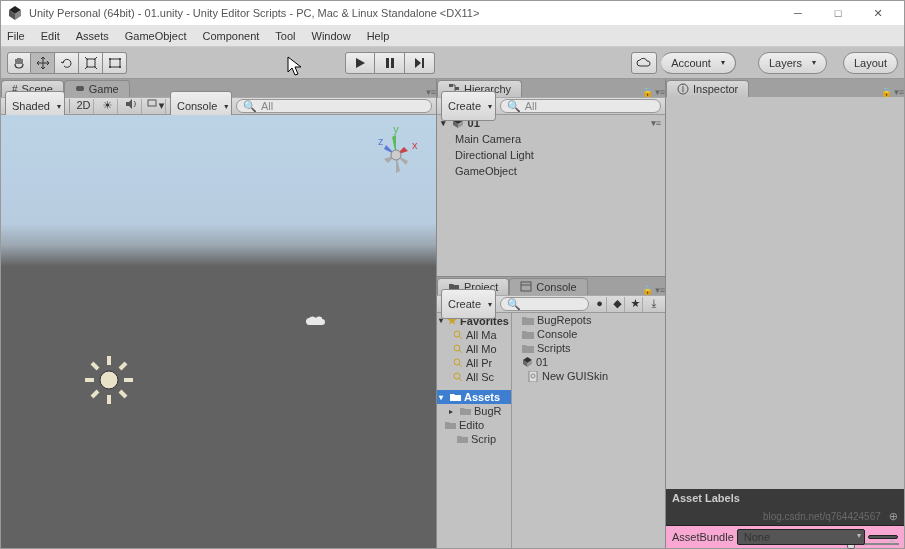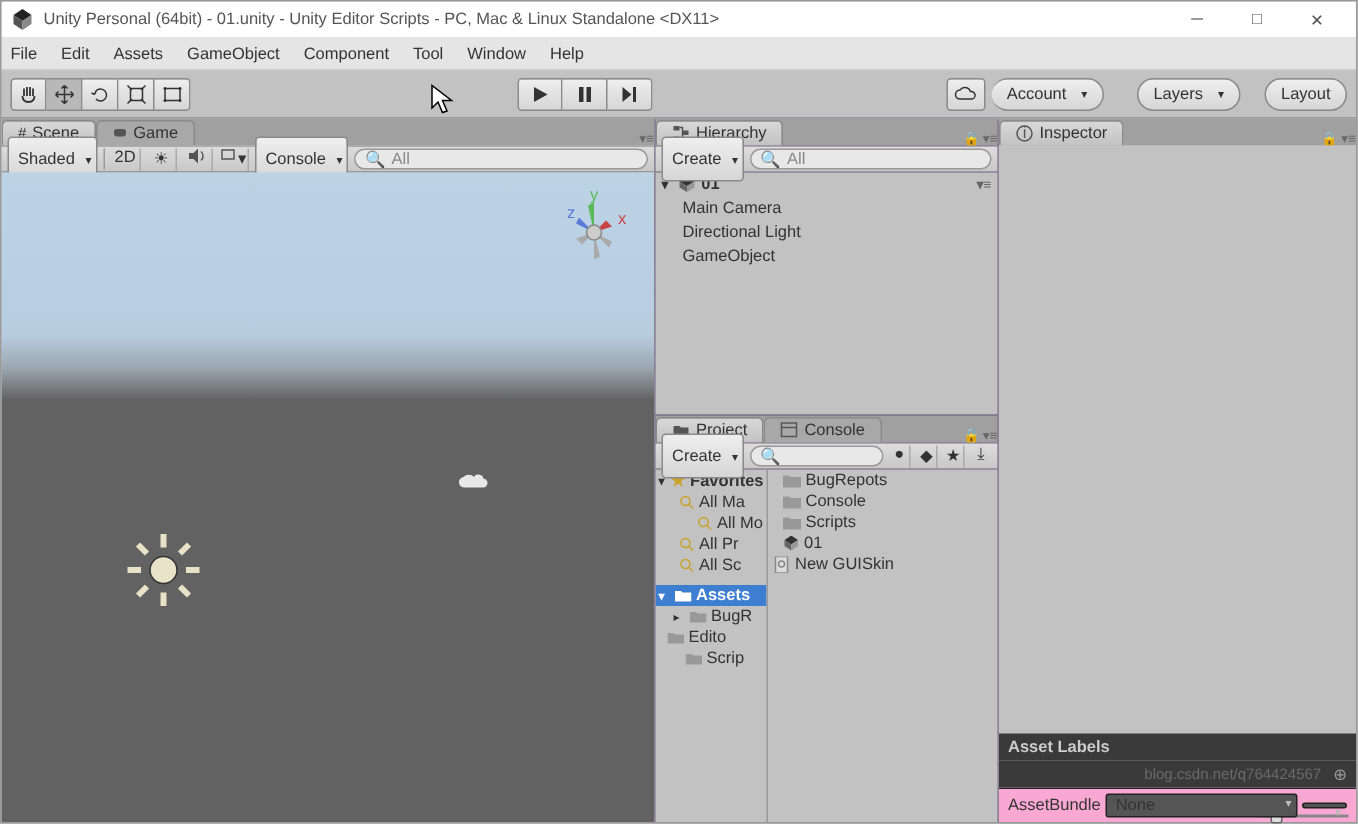--- a/index.html
+++ b/index.html
@@ -333,21 +333,21 @@
               <span style="color:#c9a227">★</span>
               <span>Favorites</span>
             </div>
           <div class="prow" style="padding-left:16px">
               <svg width="10" height="10" viewBox="0 0 10 10">
                 <circle cx="4" cy="4" r="3" stroke="#c9a227" fill="none"></circle>
                 <line x1="6" y1="6" x2="9" y2="9" stroke="#c9a227"></line>
               </svg>
               <span>All Ma</span>
             </div>
-          <div class="prow" style="padding-left:28px">
+          <div class="prow" style="padding-left:16px">
               <svg width="10" height="10" viewBox="0 0 10 10">
                 <circle cx="4" cy="4" r="3" stroke="#c9a227" fill="none"></circle>
                 <line x1="6" y1="6" x2="9" y2="9" stroke="#c9a227"></line>
               </svg>
               <span>All Mo</span>
             </div>
           <div class="prow" style="padding-left:16px">
               <svg width="10" height="10" viewBox="0 0 10 10">
                 <circle cx="4" cy="4" r="3" stroke="#c9a227" fill="none"></circle>
                 <line x1="6" y1="6" x2="9" y2="9" stroke="#c9a227"></line>
@@ -409,21 +409,21 @@
               <span>Scripts</span>
             </div>
           <div class="prow" style="padding-left:10px">
               <svg width="11" height="11" viewBox="0 0 11 11">
                 <polygon points="5.5,0 10,3 5.5,6 1,3" fill="#333"></polygon>
                 <polygon points="1,3 5.5,6 5.5,10 1,7" fill="#666"></polygon>
                 <polygon points="10,3 5.5,6 5.5,10 10,7" fill="#999"></polygon>
               </svg>
               <span>01</span>
             </div>
-          <div class="prow" style="padding-left:4px">
+          <div class="prow" style="padding-left:16px">
               <svg width="11" height="11" viewBox="0 0 11 11">
                 <rect x="1" y="0" width="8" height="11" fill="#ddd" stroke="#888"></rect>
                 <circle cx="5" cy="5" r="2" fill="none" stroke="#888"></circle>
               </svg>
               <span>New GUISkin</span>
             </div>
           <div style="position:absolute;bottom:4px;right:6px;display:flex;align-items:center;gap:4px">
             <div style="width:60px;height:2px;background:#888;position:relative">
                 <div style="position:absolute;left:8px;top:-4px;width:8px;height:10px;background:#ddd;border:1px solid #666;border-radius:2px"></div>
               </div>

